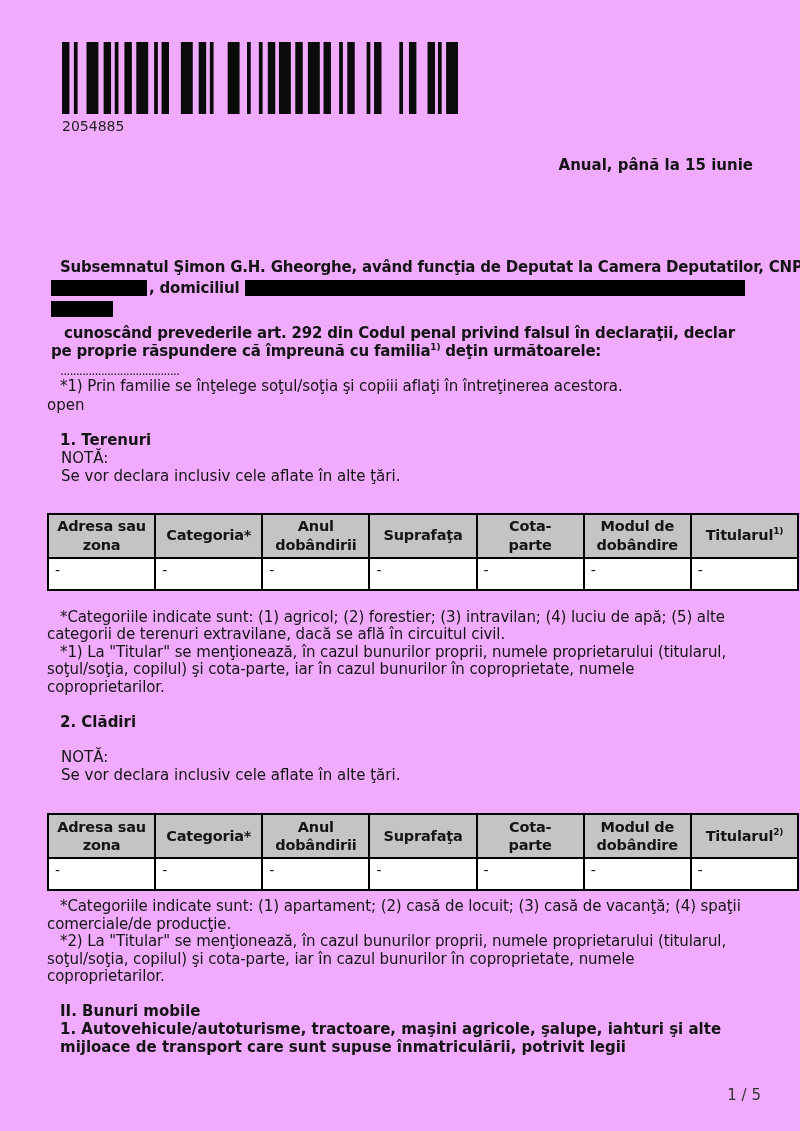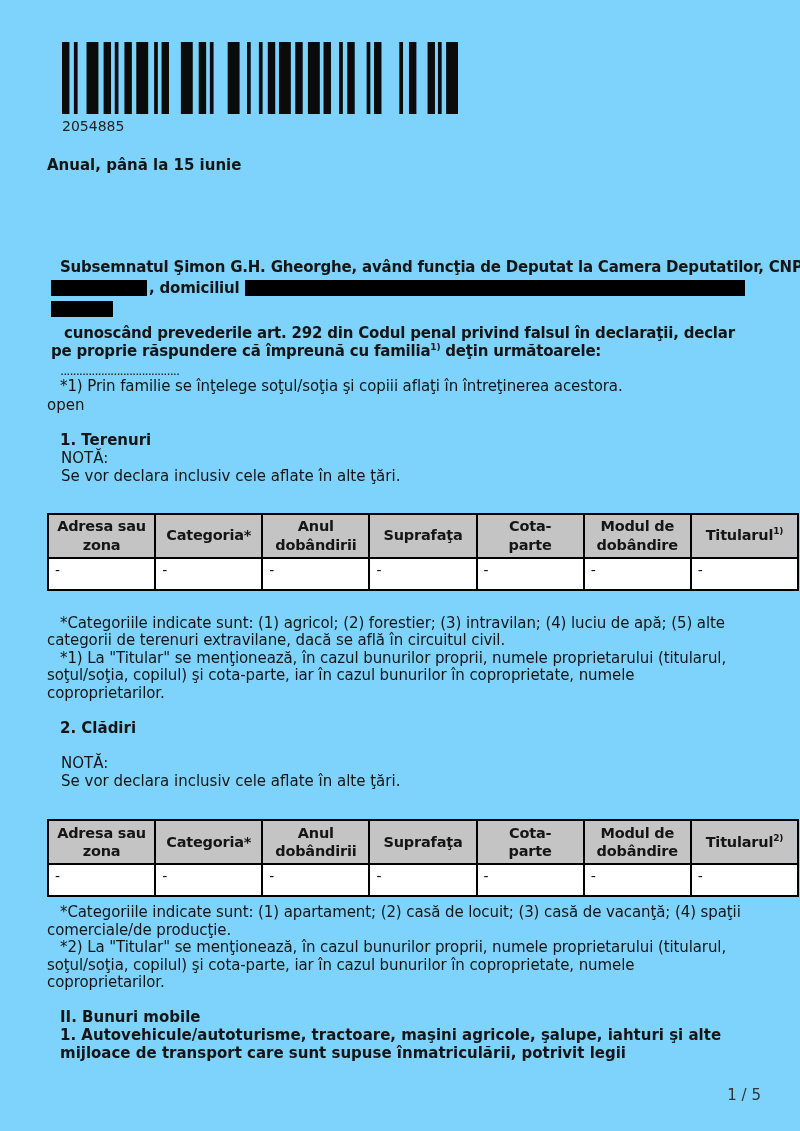--- a/index.html
+++ b/index.html
@@ -1,33 +1,33 @@
 <!DOCTYPE html>
 <html><head>
 <meta charset="utf-8">
 <style>
   html,body {margin:0; padding:0; background:#ffffff;}
   .page {
     position:relative;
     width:800px; height:1131px;
-    background:#7dd3fc;
+    background:#f0abfc;
     font-family:"DejaVu Sans","Liberation Sans",sans-serif;
     font-size:15px;
     color:#151515;
     overflow:hidden;
   }
   .content {padding:0 47px;}
 
   .barcode-block {padding-top:42px; padding-left:15px;}
   .barcode-svg {display:block;}
   .barcode-svg rect {fill:#0b0b0b;}
   .barcode-number {margin-top:4px; font-size:14px; line-height:17px; color:#222;}
 
   .title {margin-top:28px; text-align:center; font-weight:700; letter-spacing:0.5px; line-height:18px;}
-  .subtitle {margin-top:21px; text-align:left; font-weight:700; line-height:18px;}
+  .subtitle {margin-top:21px; text-align:right; font-weight:700; line-height:18px;}
 
   .intro {margin-top:83px; font-weight:700; letter-spacing:-0.2px; line-height:21px;}
   .intro-line {white-space:nowrap;}
   .intro-line.l1 {padding-left:13px;}
   .intro-line.l2, .intro-line.l3 {padding-left:4px;}
   .redact {display:inline-block; background:#000; height:16px; vertical-align:middle; margin-top:-2px;}
   .redact-cnp {width:96px; margin-right:2px;}
   .redact-address {width:500px; margin-left:6px;}
   .redact-extra {width:62px;}
 
@@ -63,21 +63,21 @@
   .decl-table td {
     height:24px;
     font-size:14px;
     text-align:left;
     vertical-align:top;
     padding:3px 6px;
     background:#fff;
   }
   sup {font-size:9px; vertical-align:super; line-height:0;}
 
-  .fn-block {margin-top:24px;}
+  .fn-block {margin-top:18px;}
   .fn-block2 {margin-top:7px;}
 
   .footer-page {
     position:absolute;
     top:1086px; right:39px;
     font-size:15px; color:#333;
   }
 </style>
 </head>
 <body>

